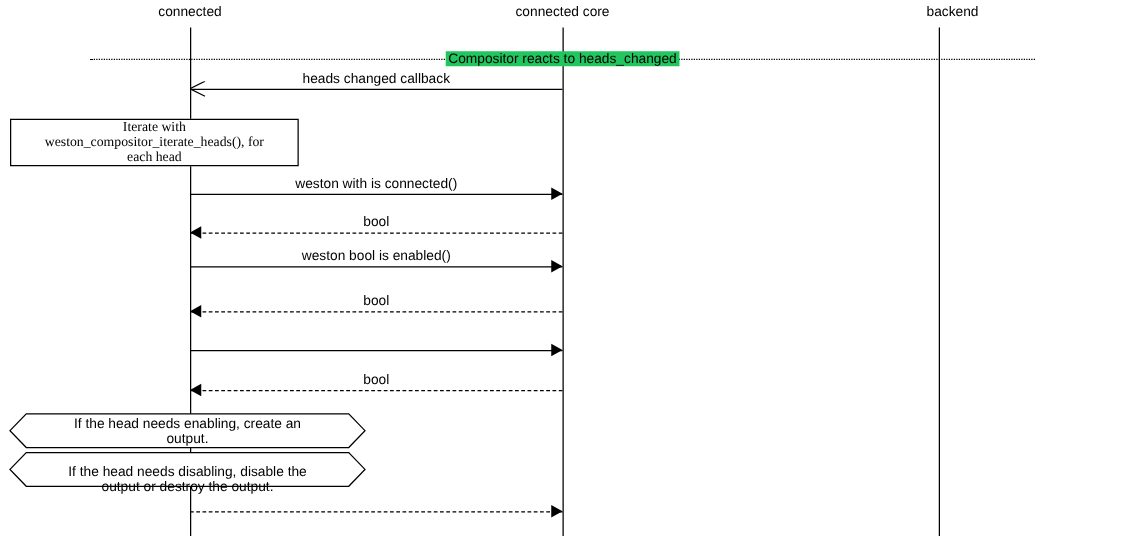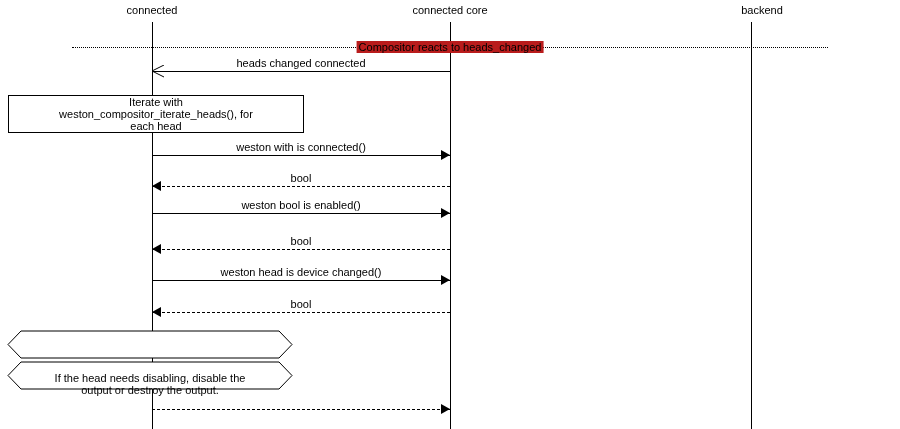--- a/index.html
+++ b/index.html
@@ -30,21 +30,21 @@
   .divider-line{
     position:absolute;
     height:0;
     border-top:1px dotted #000000;
   }
   .divider-label{
     position:absolute;
     font-size:11px;
     line-height:12px;
     white-space:nowrap;
-    background:#b91c1c;
+    background:#22c55e;
     padding:0 2px;
     transform:translate(-50%,-50%);
   }
 
   
   .msg{position:absolute;height:0;}
   .msg.solid{border-top:1px solid #000000;}
   .msg.dotted{border-top:1px dashed #000000;}
   .msg-label{
     position:absolute;
@@ -117,50 +117,51 @@
     <div class="participant-label" style="left: 450px; top: 4px;">connected core</div>
     <div class="lifeline" style="left: 450px; top: 22px; height: 407px;"></div>
     <div class="participant-label" style="left: 751px; top: 4px; margin-left: 11px;">backend</div>
     <div class="lifeline" style="left: 751px; top: 22px; height: 407px;"></div>
     <div class="divider-line" style="left: 72px; top: 47px; width: 756px;"></div>
     <div class="divider-label" style="left: 450px; top: 47px;">Compositor reacts to heads_changed</div>
     <div class="msg solid" style="left: 152px; top: 71px; width: 298px;"></div>
     <div class="head-left-open" style="left: 152px; top: 71px;"><svg width="14" height="14" viewBox="0 0 14 14">
         <path d="M12 0 L0 6 L12 12" fill="none" stroke="#000" stroke-width="1"></path>
       </svg></div>
-    <div class="msg-label" style="left: 301px; top: 69px;">heads  changed connected</div>
+    <div class="msg-label" style="left: 301px; top: 69px;">heads  changed callback</div>
     <div class="msg solid" style="left: 152px; top: 155px; width: 298px;"></div>
     <div class="head-right" style="left: 441px; top: 155px;"></div>
     <div class="msg-label" style="left: 301px; top: 153px;">weston  with  is  connected()</div>
     <div class="msg dotted" style="left: 152px; top: 186px; width: 298px;"></div>
     <div class="head-left" style="left: 152px; top: 186px;"></div>
     <div class="msg-label" style="left: 301px; top: 184px;">bool</div>
     <div class="msg solid" style="left: 152px; top: 213px; width: 298px;"></div>
     <div class="head-right" style="left: 441px; top: 213px;"></div>
     <div class="msg-label" style="left: 301px; top: 211px;">weston  bool  is  enabled()</div>
     <div class="msg dotted" style="left: 152px; top: 249px; width: 298px;"></div>
     <div class="head-left" style="left: 152px; top: 249px;"></div>
     <div class="msg-label" style="left: 301px; top: 247px;">bool</div>
     <div class="msg solid" style="left: 152px; top: 280px; width: 298px;"></div>
     <div class="head-right" style="left: 441px; top: 280px;"></div>
-    <div class="msg-label" style="left: 301px; top: 278px;">weston  head  is  device  changed()</div>
     <div class="msg dotted" style="left: 152px; top: 312px; width: 298px;"></div>
     <div class="head-left" style="left: 152px; top: 312px;"></div>
     <div class="msg-label" style="left: 301px; top: 310px;">bool</div>
     <div class="msg dotted" style="left: 152px; top: 409px; width: 298px;"></div>
     <div class="head-right" style="left: 441px; top: 409px;"></div>
-    <div class="note-box" style="left: 8px; top: 95px; width: 296px; height: 38px;">
+    <div class="note-box" style="left: 8px; top: 95px; width: 231px; height: 38px; font-family: Liberation Serif, serif;">
       <div class="note-text">Iterate with
 weston_compositor_iterate_heads(), for
 each head</div>
     </div>
     <div class="cond-box" style="left: 8px; top: 331px; width: 284px; height: 27px;">
       <svg width="284" height="27">
         <polygon points="0,13.5 13,0 271,0 284,13.5 271,27 13,27" fill="#ffffff" stroke="#000000" stroke-width="1"></polygon>
       </svg>
+      <div class="cond-text">If the head needs enabling, create an
+output.</div>
     </div>
     <div class="cond-box" style="left: 8px; top: 362px; width: 284px; height: 43px;">
       <svg width="284" height="27">
         <polygon points="0,13.5 13,0 271,0 284,13.5 271,27 13,27" fill="#ffffff" stroke="#000000" stroke-width="1"></polygon>
       </svg>
       <div class="cond-text">If the head needs disabling, disable the
 output or destroy the output.</div>
     </div>
   </div>
 

